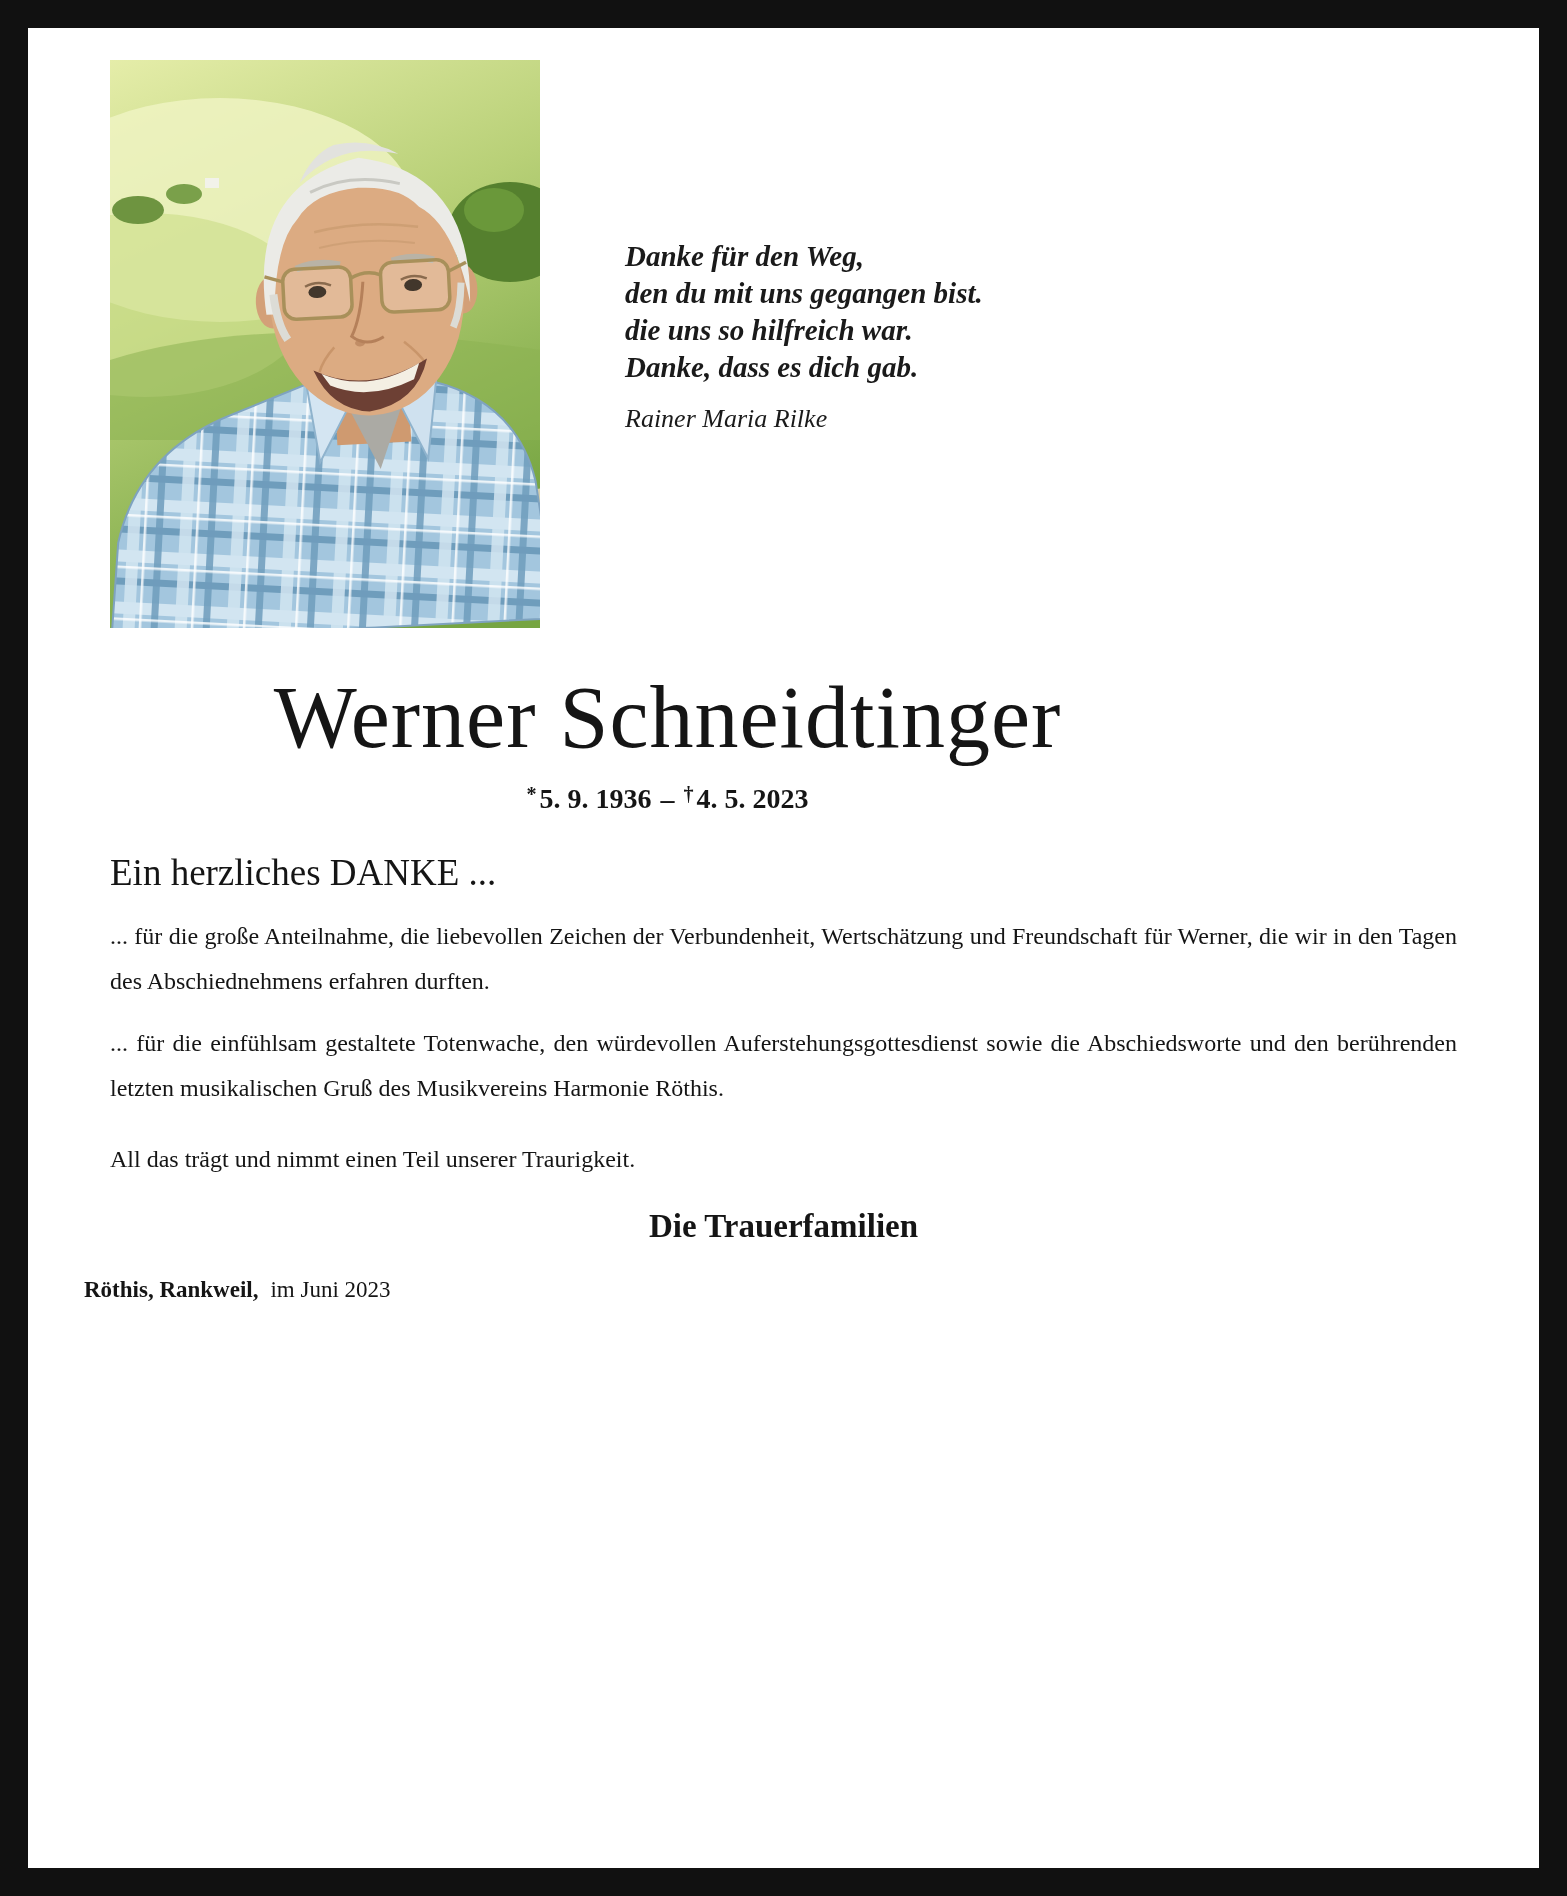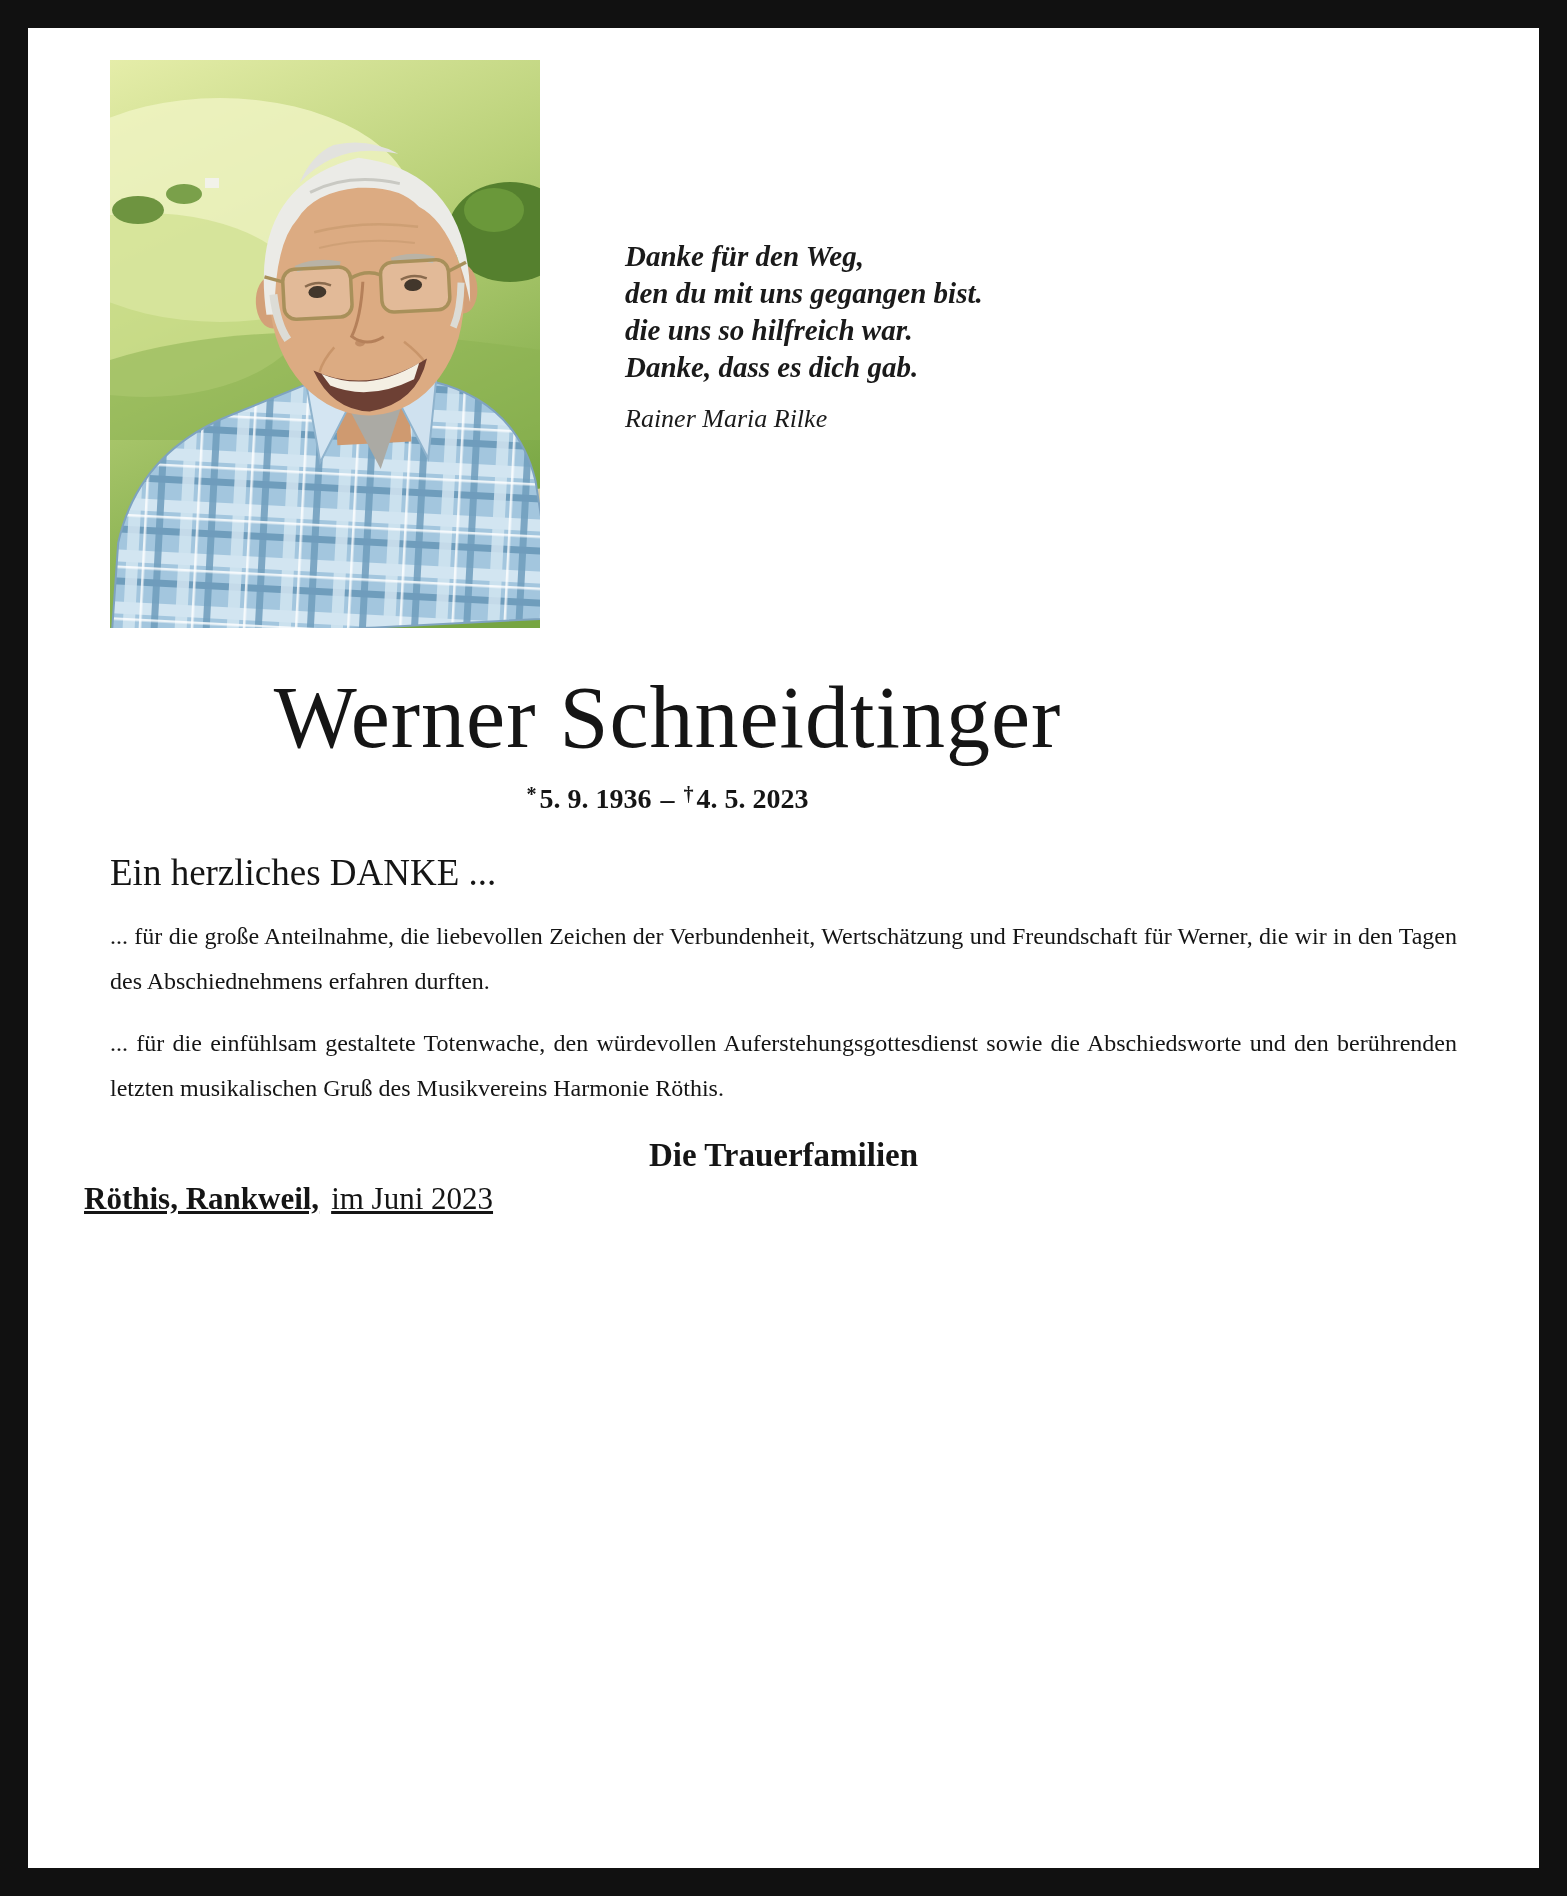--- a/index.html
+++ b/index.html
@@ -96,25 +96,24 @@
     margin-top: 26px;
   }
   .signature {
     margin-top: 22px;
     text-align: center;
     font-weight: bold;
     font-size: 33px;
     line-height: 44px;
   }
   .place-line {
-    margin-top: 0;
+    margin-top: 20px;
     margin-left: -26px;
-    font-size: 31px;
+    font-size: 23px;
     line-height: 44px;
-    text-decoration: underline;
   }
   .place-line .place-bold {
     font-weight: bold;
     margin-right: 12px;
   }
 </style>
 </head>
 <body>
 
 <div class="page">
@@ -213,20 +212,21 @@
 
   <div class="name">Werner Schneidtinger</div>
 
   <div class="dates"><span class="sym">*</span><span>5. 9. 1936</span><span class="sep">–</span><span class="sym">†</span><span>4. 5. 2023</span></div>
 
   <div class="heading">Ein herzliches DANKE ...</div>
 
   <div class="body">
     <p>... für die große Anteilnahme, die liebevollen Zeichen der Verbundenheit, Wertschätzung und Freundschaft für Werner, die wir in den Tagen des Abschiednehmens erfahren durften.</p>
     <p>... für die einfühlsam gestaltete Totenwache, den würdevollen Auferstehungsgottesdienst sowie die Abschiedsworte und den berührenden letzten musikalischen Gruß des Musikvereins Harmonie Röthis.</p>
+    <p class="closing">All das trägt und nimmt einen Teil unserer Traurigkeit.</p>
   </div>
 
   <div class="signature">Die Trauerfamilien</div>
 
   <div class="place-line">
     <span class="place-bold">Röthis, Rankweil,</span><span>im Juni 2023</span>
   </div>
 
 </div>
 

